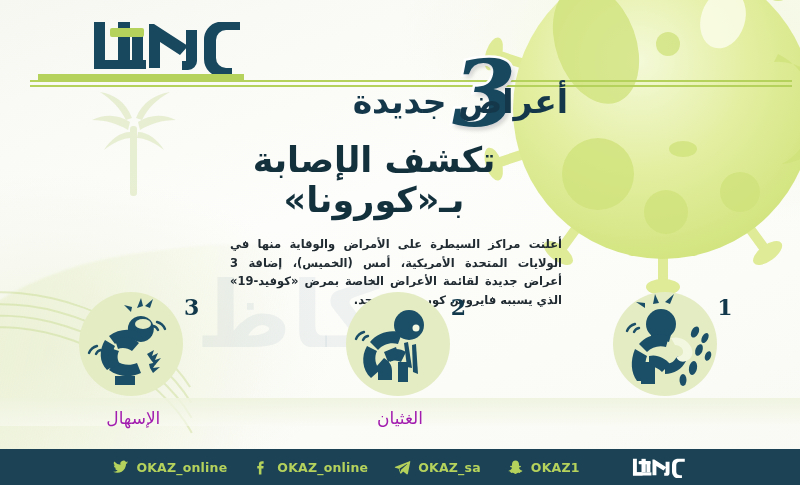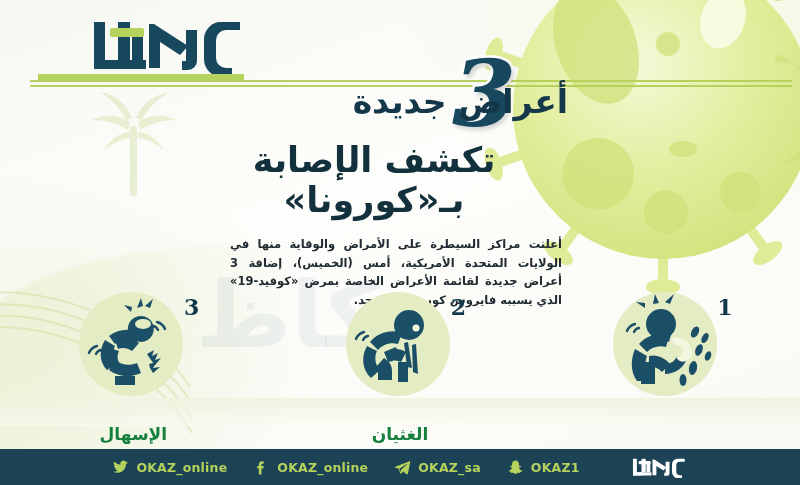--- a/index.html
+++ b/index.html
@@ -195,24 +195,24 @@
   .sym-num {
     position: absolute;
     right: -6px;
     top: 2px;
     font-size: 22px;
     font-weight: bold;
     color: #12394b;
     font-family: "DejaVu Serif", "Liberation Serif", serif;
   }
   .sym-label {
-    margin-top: 24px;
+    margin-top: 8px;
     font-size: 17px;
-    font-weight: bold;
-    color: #15803d;
+    font-weight: normal;
+    color: #a21caf;
     direction: rtl;
     white-space: nowrap;
   }
   .label-band {
     position: absolute;
     left: 0;
     right: 0;
     top: 398px;
     height: 28px;
     background: linear-gradient(180deg, rgba(238,243,222,0.9) 0%, rgba(250,251,244,0.55) 100%);

